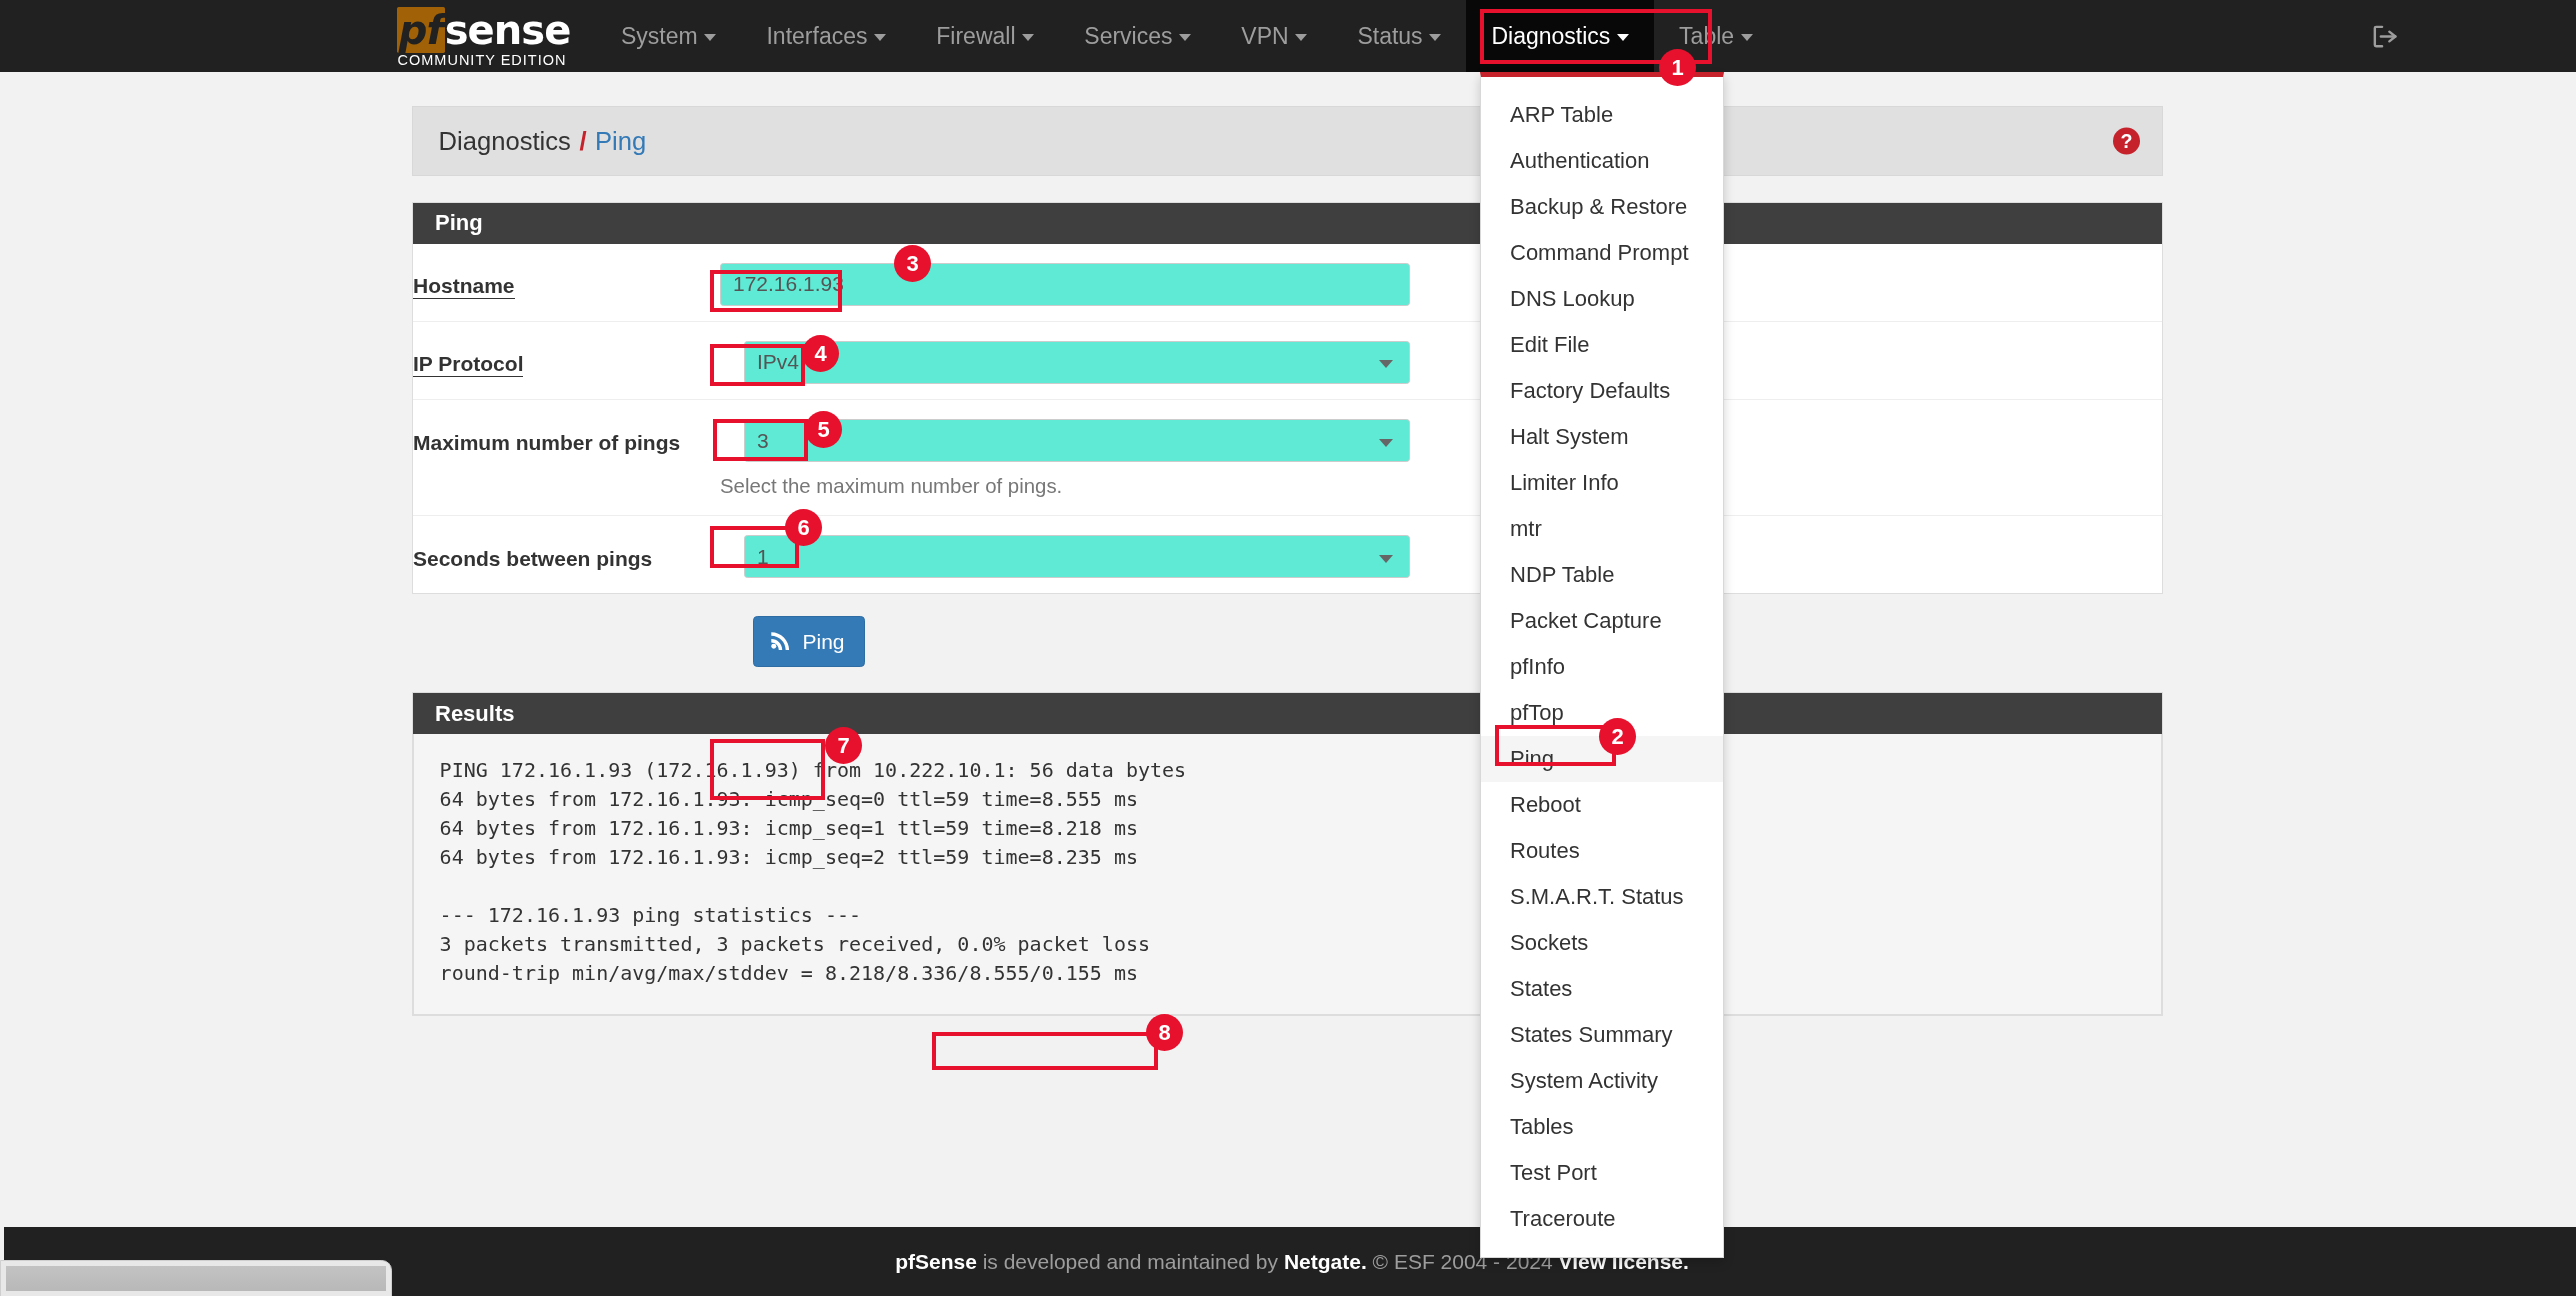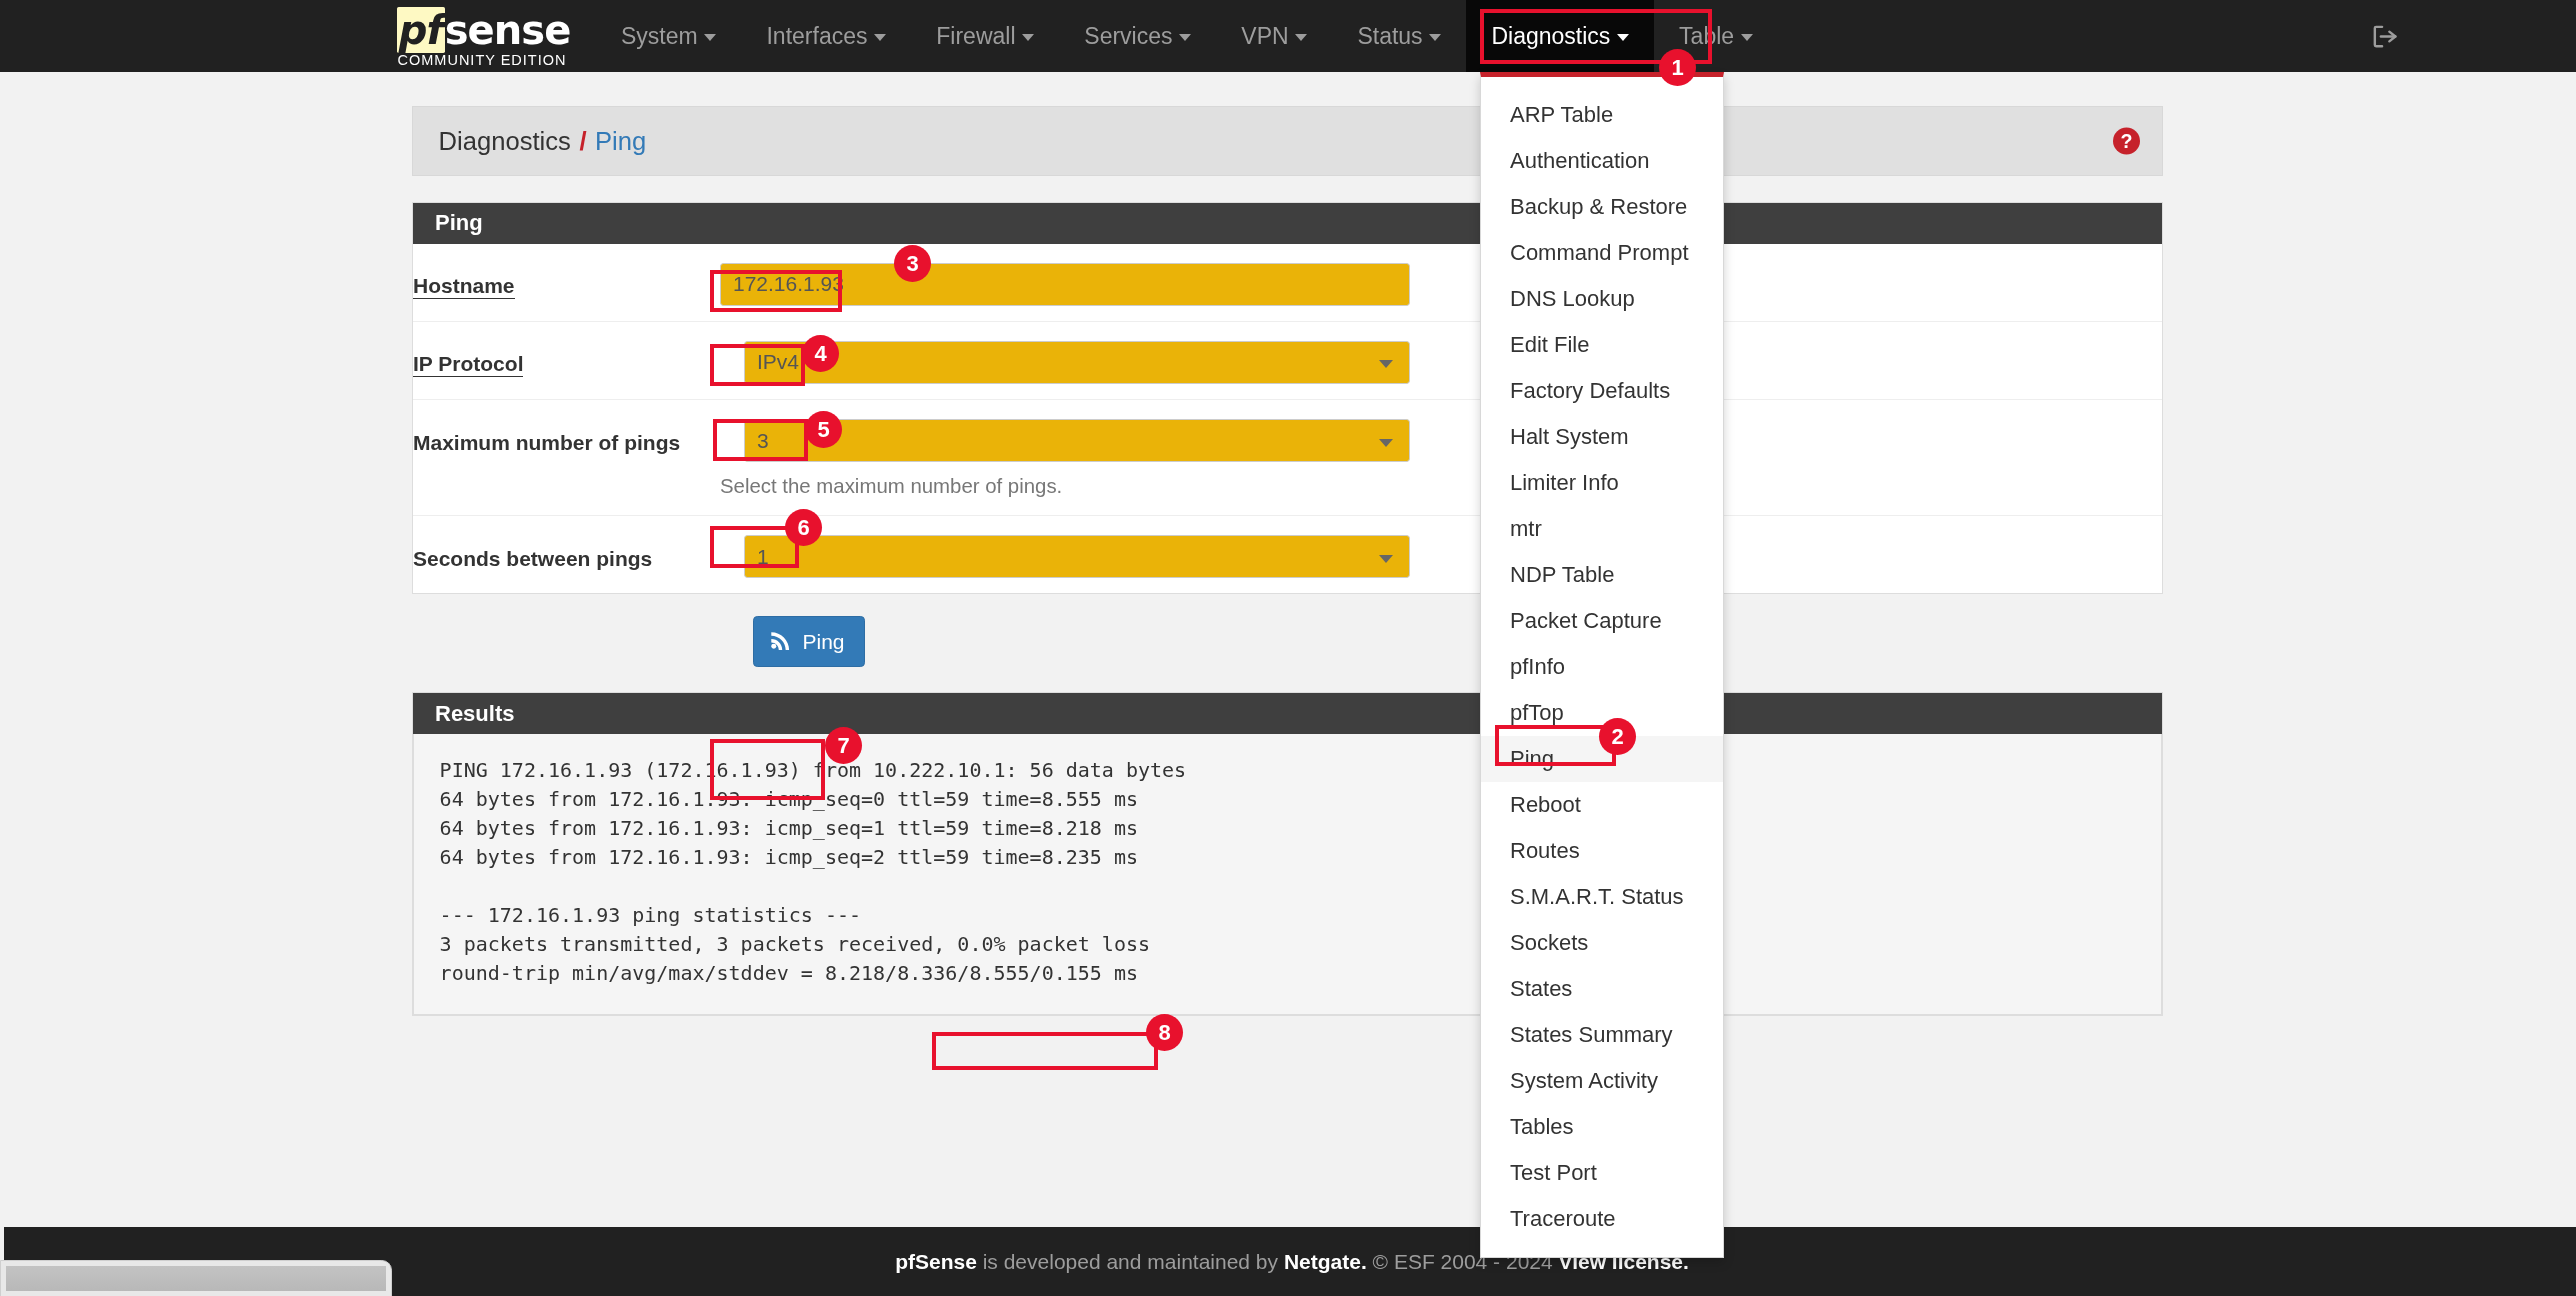--- a/index.html
+++ b/index.html
@@ -33,21 +33,21 @@
   .brand-logo {
     display: block;
     font-size: 40px;
     font-weight: bold;
     color: #ffffff;
     letter-spacing: -0.9px;
     line-height: 41px;
     font-family: "DejaVu Sans", sans-serif;
   }
   .brand-logo .pf {
-    background: #fef9c3;
+    background: #a16207;
     color: #212121;
     font-style: italic;
     padding: 0 1.7px;
     border-radius: 1.7px;
   }
   .brand-sub {
     display: block;
     font-size: 14.5px;
     color: #ffffff;
     letter-spacing: 1px;
@@ -177,21 +177,21 @@
   .form-label span.und {
     border-bottom: 1.7px solid #333333;
     padding-bottom: 0.9px;
   }
   .form-field { flex: 1; padding-right: 34px; max-width: 724px; }
   .ctrl {
     width: 100%;
     height: 43px;
     border: 0.9px solid #cccccc;
     border-radius: 3.4px;
-    background: #eab308;
+    background: #5eead4;
     color: #555555;
     font-size: 21px;
     padding: 0 12px;
     font-family: "Liberation Sans", sans-serif;
     display: flex; align-items: center;
     position: relative;
   }
   .select-wrap { position: relative; padding-left: 24px; }
   .select-wrap::after {
     content: "";

